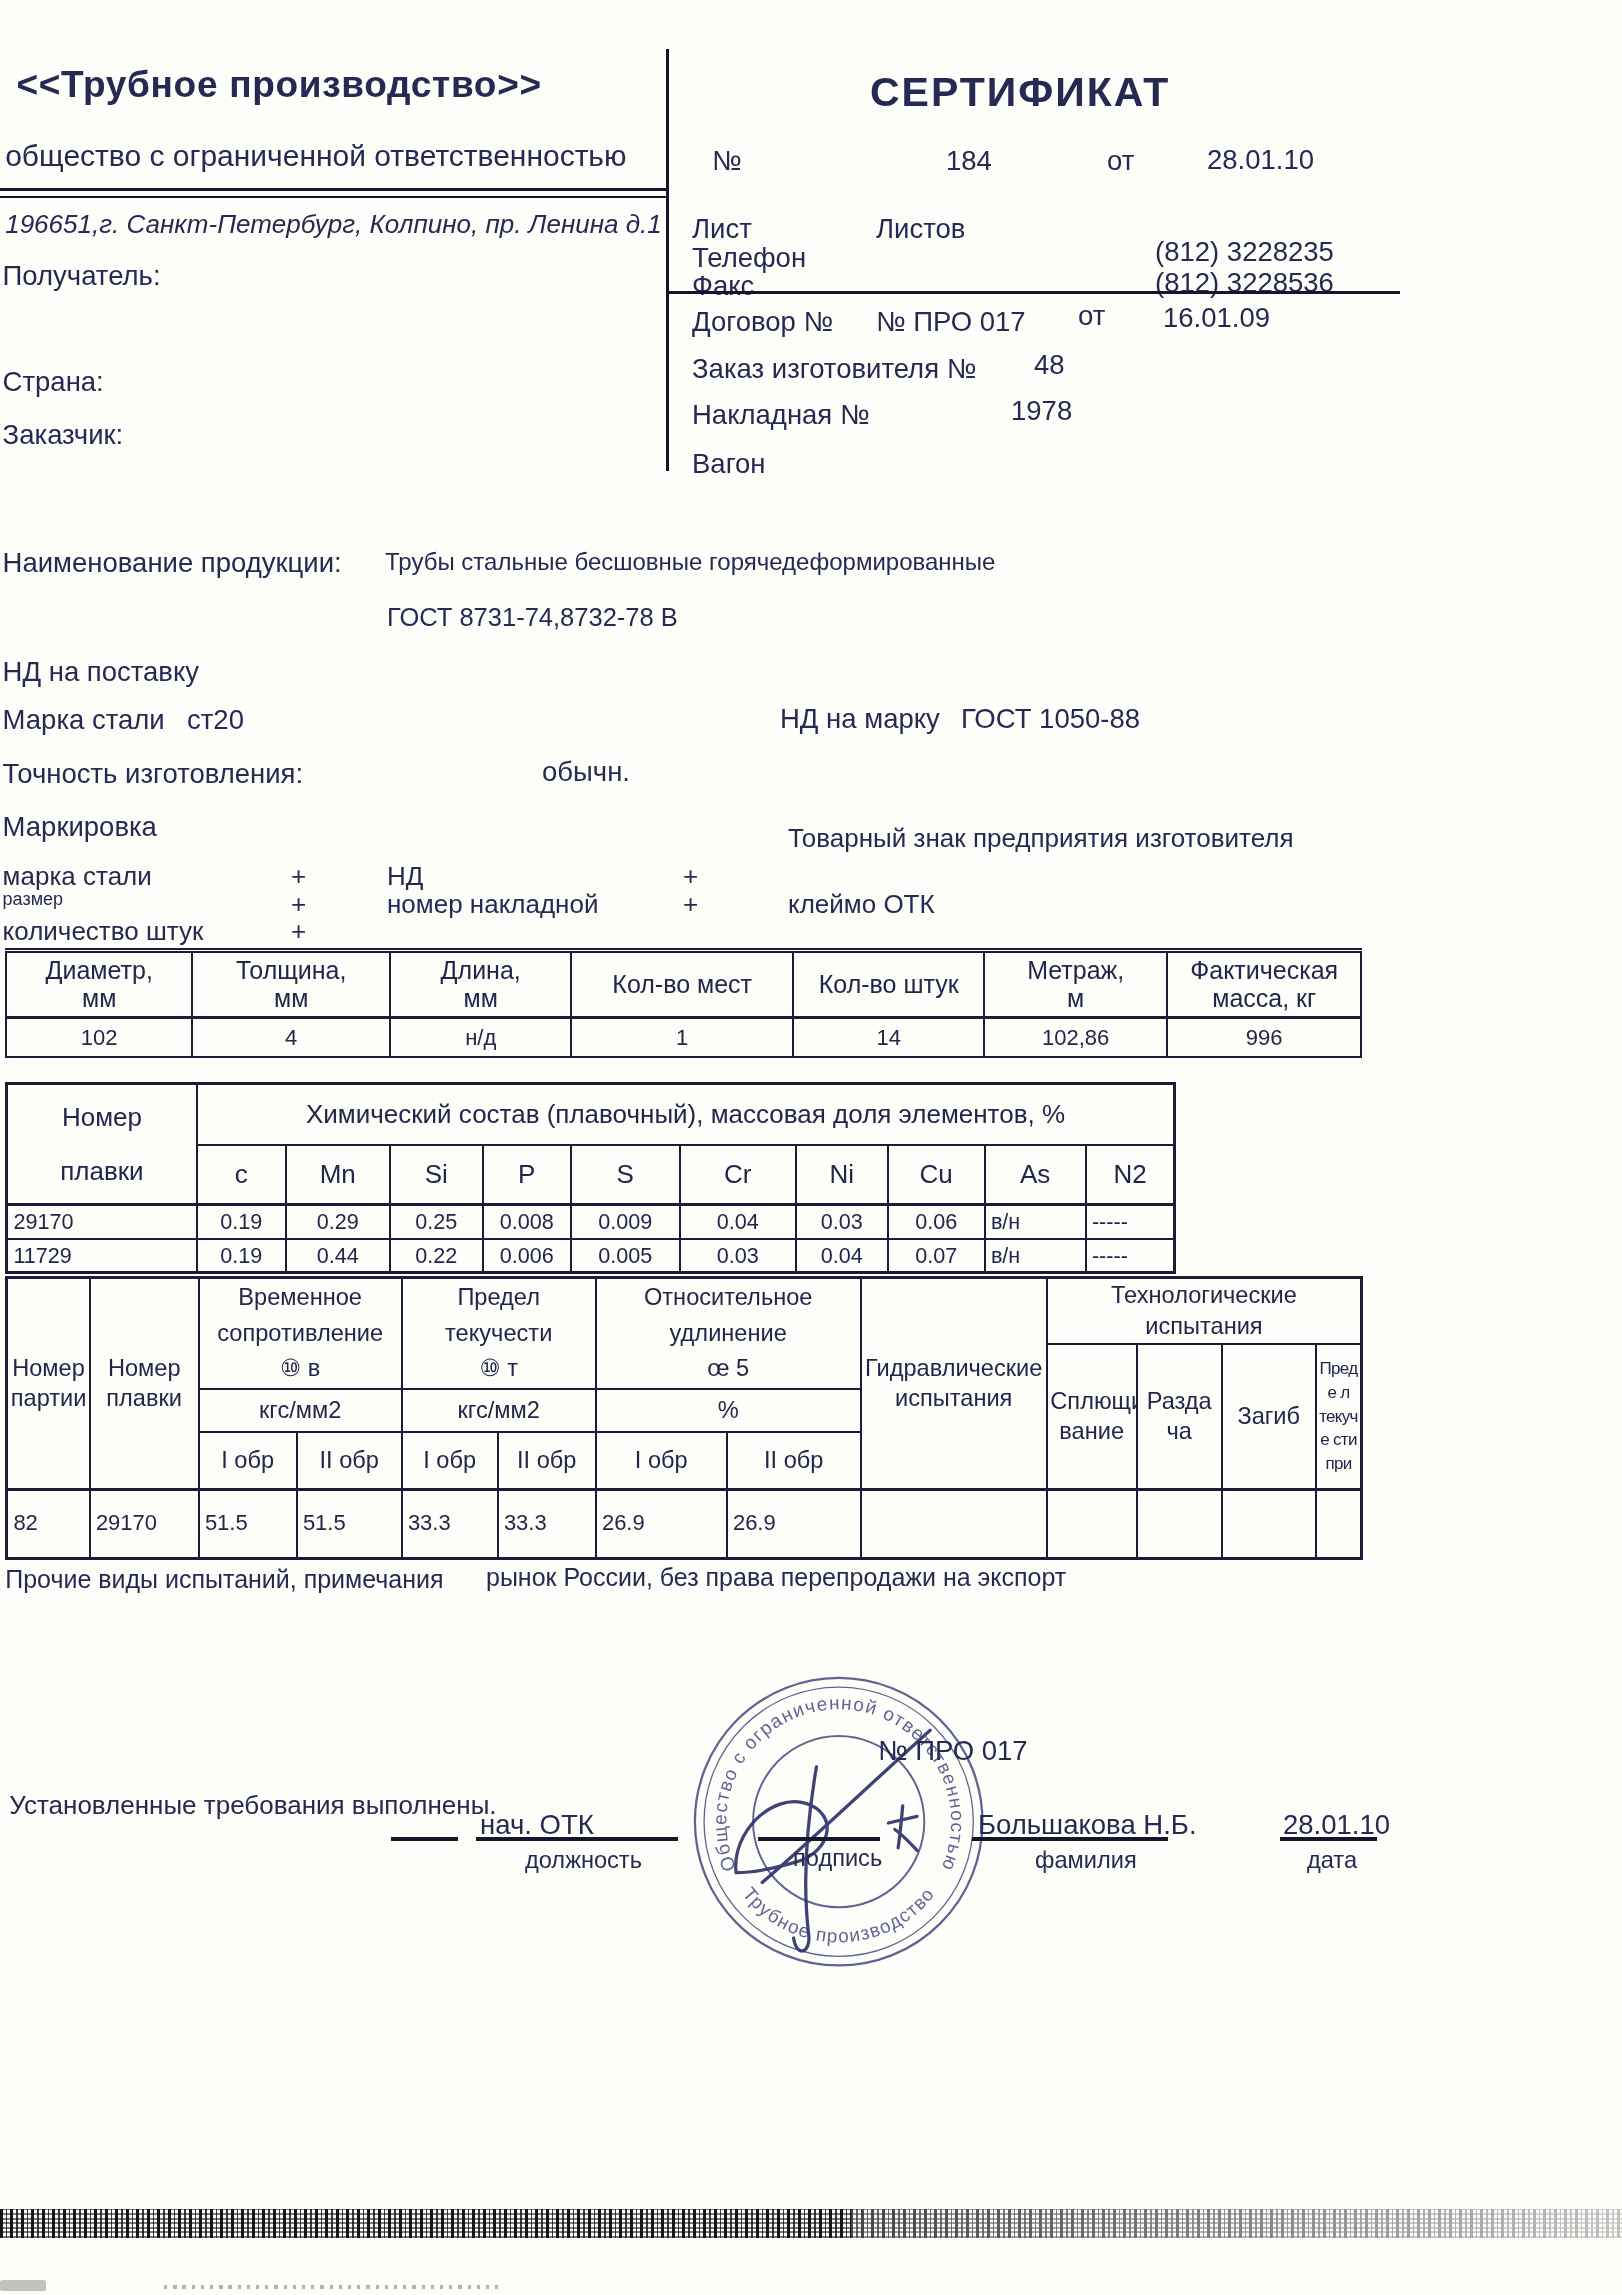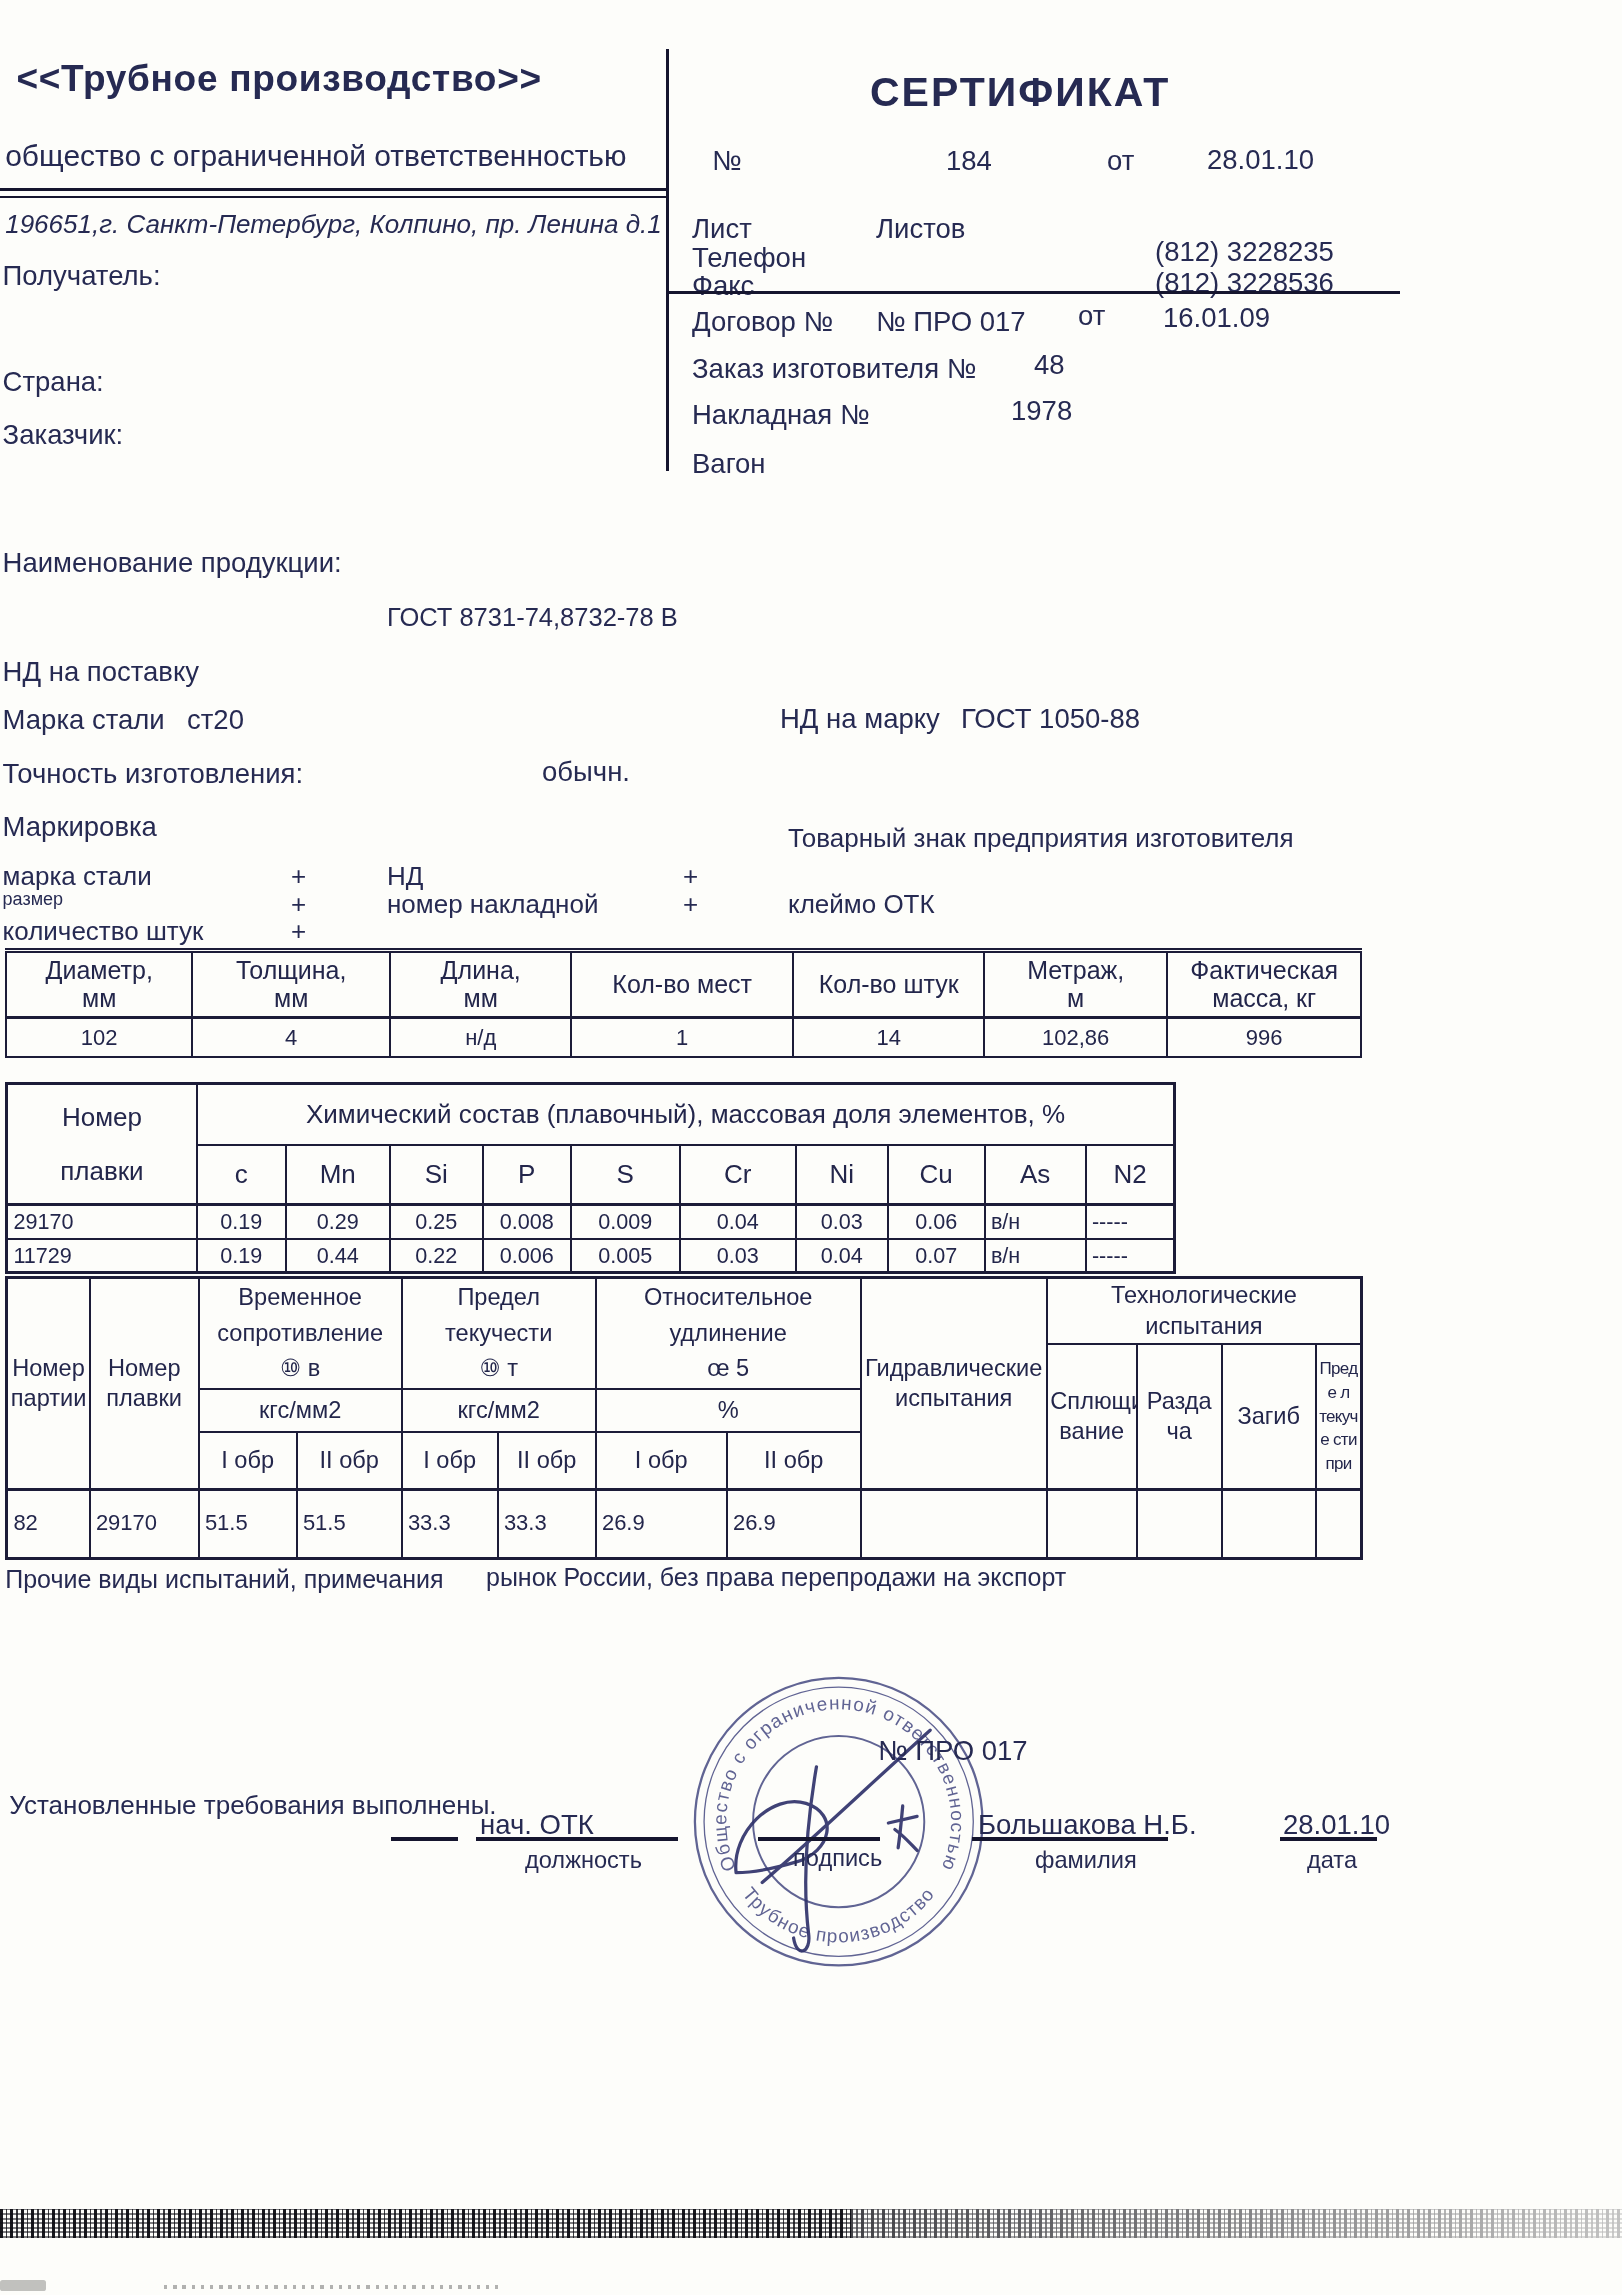--- a/index.html
+++ b/index.html
@@ -54,21 +54,21 @@
   .speck-line{position:absolute;left:164px;top:2285px;width:340px;height:3.9px;opacity:.45;
     background-image:repeating-linear-gradient(90deg,#555 0 3.3px,transparent 3.3px 9.2px);}
   .smudge{position:absolute;left:0;top:2280px;width:46px;height:10.5px;background:#9a9a96;opacity:.6;border-radius:2.6px;}
   .z3{z-index:6;}
 </style>
 </head>
 <body>
 
 <div id="page">
 
-  <div class="abs company-title" style="left:16.4px;top:58px;">&lt;&lt;Трубное производство&gt;&gt;</div>
+  <div class="abs company-title" style="left:16.4px;top:64px;">&lt;&lt;Трубное производство&gt;&gt;</div>
   <div class="abs company-sub" style="left:5.2px;top:139px;">общество с ограниченной ответственностью</div>
   <div class="abs hr-double" style="left:0;top:188px;width:669px;"></div>
   <div class="abs lbl it" style="left:5.2px;top:209px;font-size:26px;">196651,г. Санкт-Петербург, Колпино, пр. Ленина д.1</div>
   <div class="abs lbl" style="left:2.6px;top:260px;">Получатель:</div>
   <div class="abs lbl" style="left:2.6px;top:366px;">Страна:</div>
   <div class="abs lbl" style="left:2.6px;top:419px;">Заказчик:</div>
 
   <div class="abs v-div" style="left:666px;top:49px;height:422px;"></div>
 
   <div class="abs cert-title" style="left:870px;top:69px;">СЕРТИФИКАТ</div>
@@ -90,20 +90,21 @@
   <div class="abs lbl" style="left:1078px;top:300px;">от</div>
   <div class="abs lbl" style="left:1163px;top:302px;">16.01.09</div>
 
   <div class="abs lbl" style="left:692px;top:353px;">Заказ изготовителя №</div>
   <div class="abs lbl" style="left:1034px;top:349px;">48</div>
   <div class="abs lbl" style="left:692px;top:399px;">Накладная №</div>
   <div class="abs lbl" style="left:1011px;top:395px;">1978</div>
   <div class="abs lbl" style="left:692px;top:448px;">Вагон</div>
 
   <div class="abs lbl" style="left:2.6px;top:547px;">Наименование продукции:</div>
+  <div class="abs" style="left:385px;top:548px;font-size:24px;">Трубы стальные бесшовные горячедеформированные</div>
   <div class="abs" style="left:387px;top:603px;font-size:25.5px;">ГОСТ 8731-74,8732-78 В</div>
   <div class="abs lbl" style="left:2.6px;top:656px;">НД на поставку</div>
 
   <div class="abs lbl" style="left:2.6px;top:704px;">Марка стали</div>
   <div class="abs lbl" style="left:187px;top:704px;">ст20</div>
   <div class="abs lbl" style="left:780px;top:703px;">НД на марку</div>
   <div class="abs lbl" style="left:961px;top:703px;">ГОСТ  1050-88</div>
 
   <div class="abs lbl" style="left:2.6px;top:758px;">Точность изготовления:</div>
   <div class="abs lbl" style="left:542px;top:756px;">обычн.</div>

